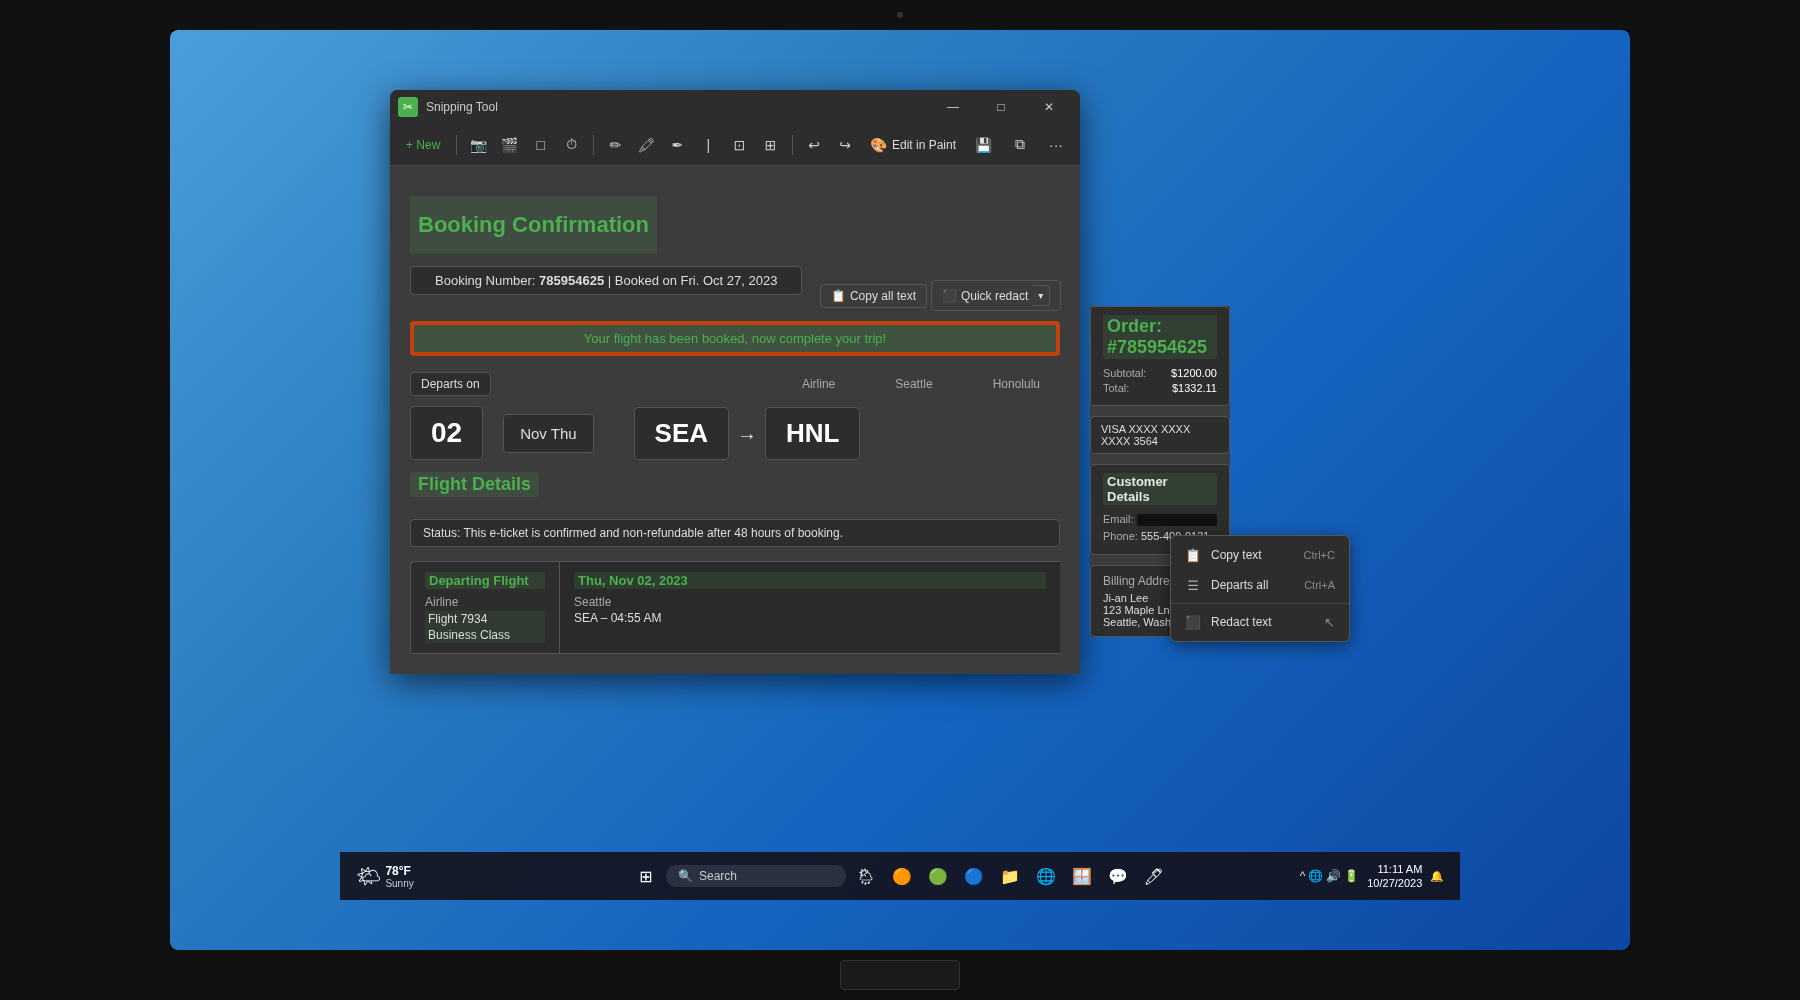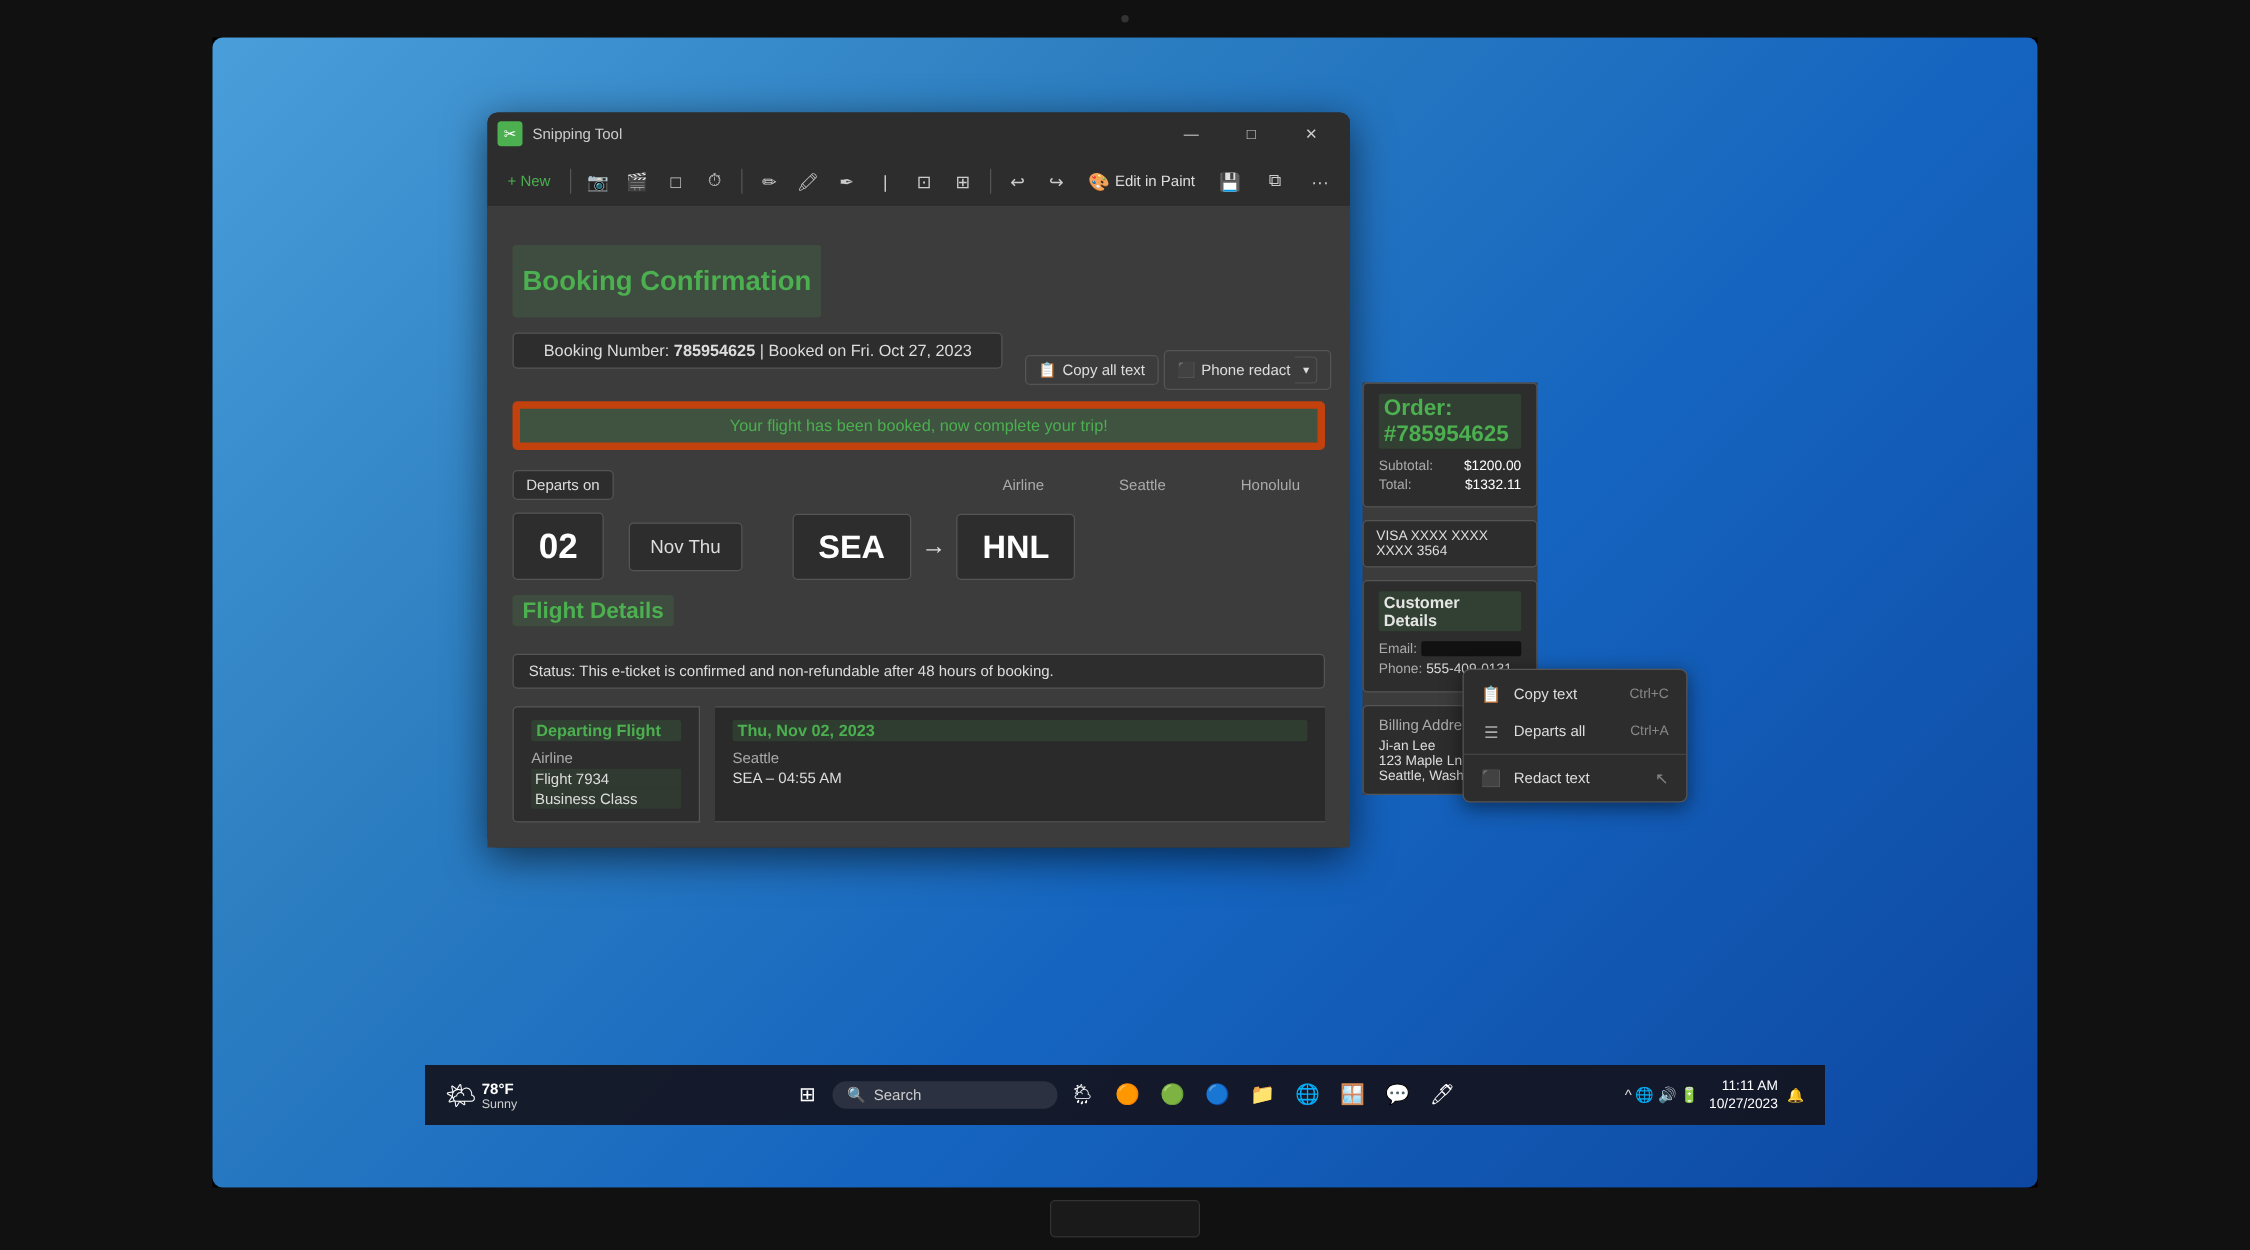--- a/index.html
+++ b/index.html
@@ -269,21 +269,21 @@
       padding: 6px 24px;
       border-radius: 4px;
       font-size: 13px;
       color: #ddd;
       margin-bottom: 16px;
       display: inline-block;
     }
 
     .promo-banner {
       background: rgba(76,175,80,0.2);
-      border: 6px solid #c2410c;
+      border: 4px solid #c2410c;
       border-radius: 4px;
       padding: 6px 16px;
       text-align: center;
       font-size: 13px;
       color: #4caf50;
       margin-bottom: 16px;
       font-weight: 500;
     }
 
     .departs-label {
@@ -375,21 +375,21 @@
       border: 1px solid #555;
       border-radius: 4px;
       padding: 6px 12px;
       font-size: 12px;
       color: #ddd;
       margin-bottom: 14px;
     }
 
     .departing-section {
       display: flex;
-      gap: 12px;
+      gap: 0;
     }
 
     .departing-left {
       background: #2d2d2d;
       border: 1px solid #555;
       border-radius: 4px 0 0 4px;
       padding: 10px 14px;
       min-width: 150px;
     }
 
@@ -731,21 +731,21 @@
 
     <div class="content">
 
       <div class="text-action-bar">
         <div class="text-action-btn">
           <span>📋</span>
           <span>Copy all text</span>
         </div>
         <div class="text-action-btn">
           <span>⬛</span>
-          <span>Phone redact</span>
+          <span>Quick redact</span>
           <span class="text-action-dropdown">▾</span>
         </div>
       </div>
 
       <div style="margin-top: 10px;">
         <div class="booking-title">Booking Confirmation</div>
       </div>
 
       <div style="margin-bottom: 10px;">
         <div class="booking-number-bar">

